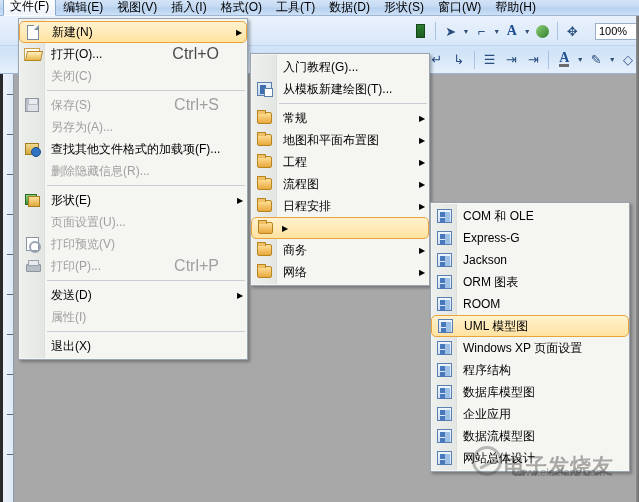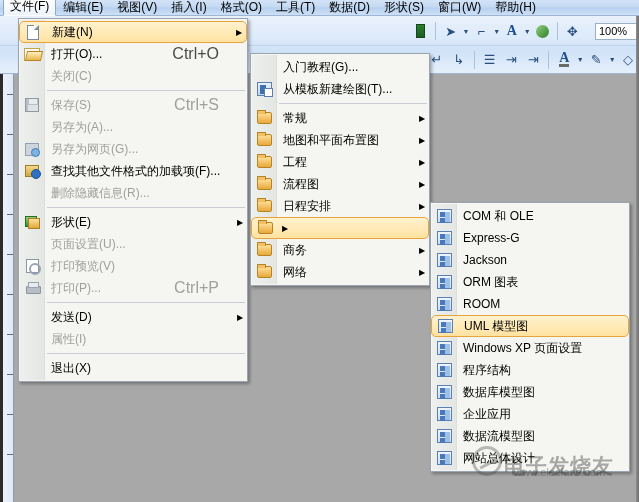--- a/index.html
+++ b/index.html
@@ -290,28 +290,20 @@
       <span class="arw"></span>
     </div>
 
     <div class="mi dis">
       <span class="ic"></span>
       <span class="lbl">另存为(A)...</span>
       <span class="acc"></span>
       <span class="arw"></span>
     </div>
 
-    <div class="mi dis">
-      <span class="ic">
-          <span class="ic-web"></span>
-        </span>
-      <span class="lbl">另存为网页(G)...</span>
-      <span class="acc"></span>
-      <span class="arw"></span>
-    </div>
 
     <div class="mi">
       <span class="ic">
           <span class="ic-addin"></span>
         </span>
       <span class="lbl">查找其他文件格式的加载项(F)...</span>
       <span class="acc"></span>
       <span class="arw"></span>
     </div>
 

